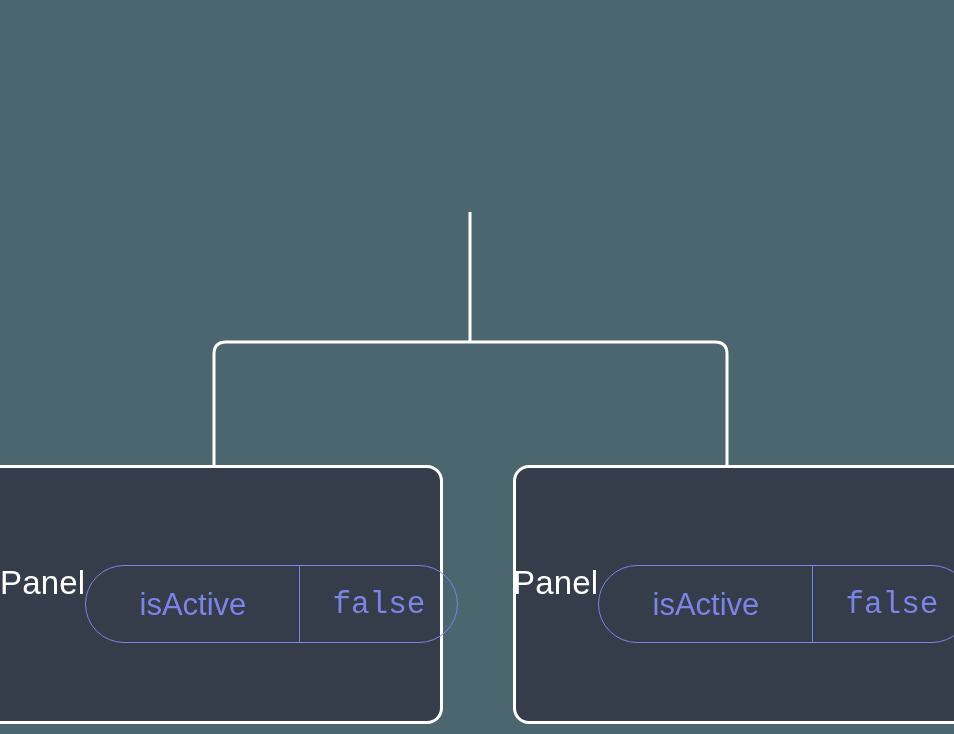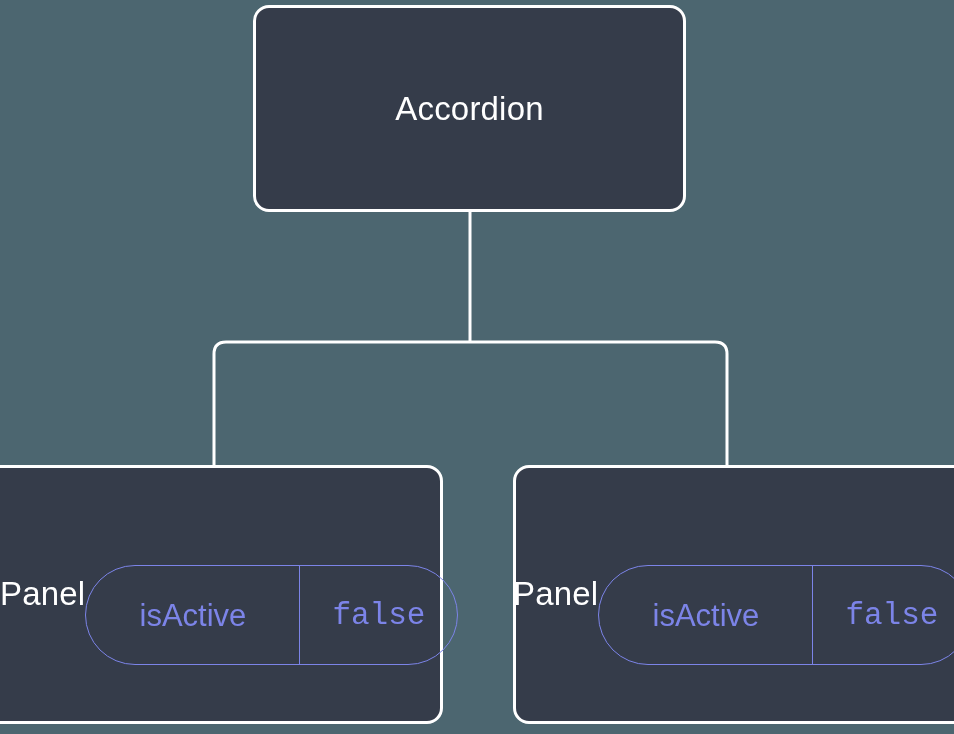--- a/index.html
+++ b/index.html
@@ -90,21 +90,21 @@
     display: flex;
     flex-direction: row;
     align-items: center;
   }
 
   
   .state-pill {
     margin-top: 43px;
     display: flex;
     align-items: stretch;
-    height: 100px;
+    height: 78px;
     border: 1.6px solid #7c84e8;
     border-radius: 50px;
     box-sizing: border-box;
   }
   .pill-key,
   .pill-value {
     display: flex;
     align-items: center;
     justify-content: center;
     color: #7c84e8;
@@ -128,23 +128,20 @@
 <div id="tree-canvas">
 
   <svg class="edges" viewBox="0 0 954 734" width="954" height="734" fill="none">
 
     <path d="M 470 212 L 470 342" stroke="#ffffff" stroke-width="3" stroke-linecap="butt"></path>
 
     <path d="M 470 342 L 226 342 Q 214 342 214 354 L 214 467" stroke="#ffffff" stroke-width="3" stroke-linecap="butt"></path>
     <path d="M 470 342 L 715 342 Q 727 342 727 354 L 727 467" stroke="#ffffff" stroke-width="3" stroke-linecap="butt"></path>
   </svg>
 
-  <div class="node" id="node-accordion">
-    <div class="node-title">Accordion</div>
-  </div>
 
   <div class="node node-panel" id="node-panel-0">
     <div class="panel-inner">
       <div class="node-title">Panel</div>
       <div class="state-pill">
         <div class="pill-key">isActive</div>
         <div class="pill-value">false</div>
       </div>
     </div>
   </div>

